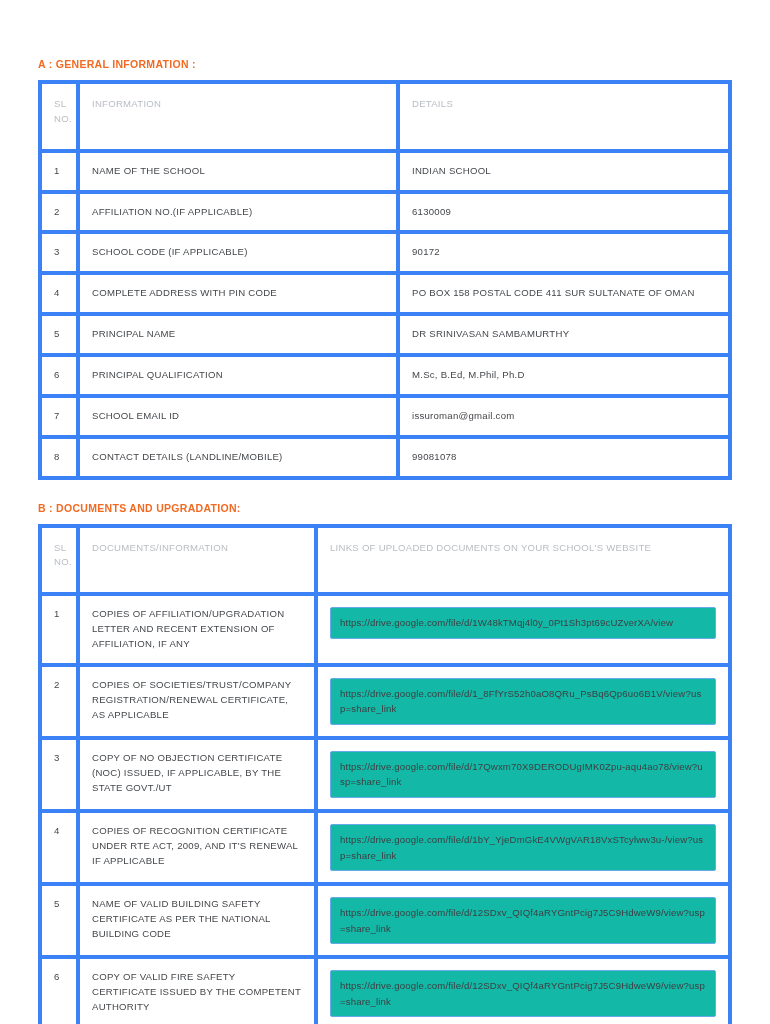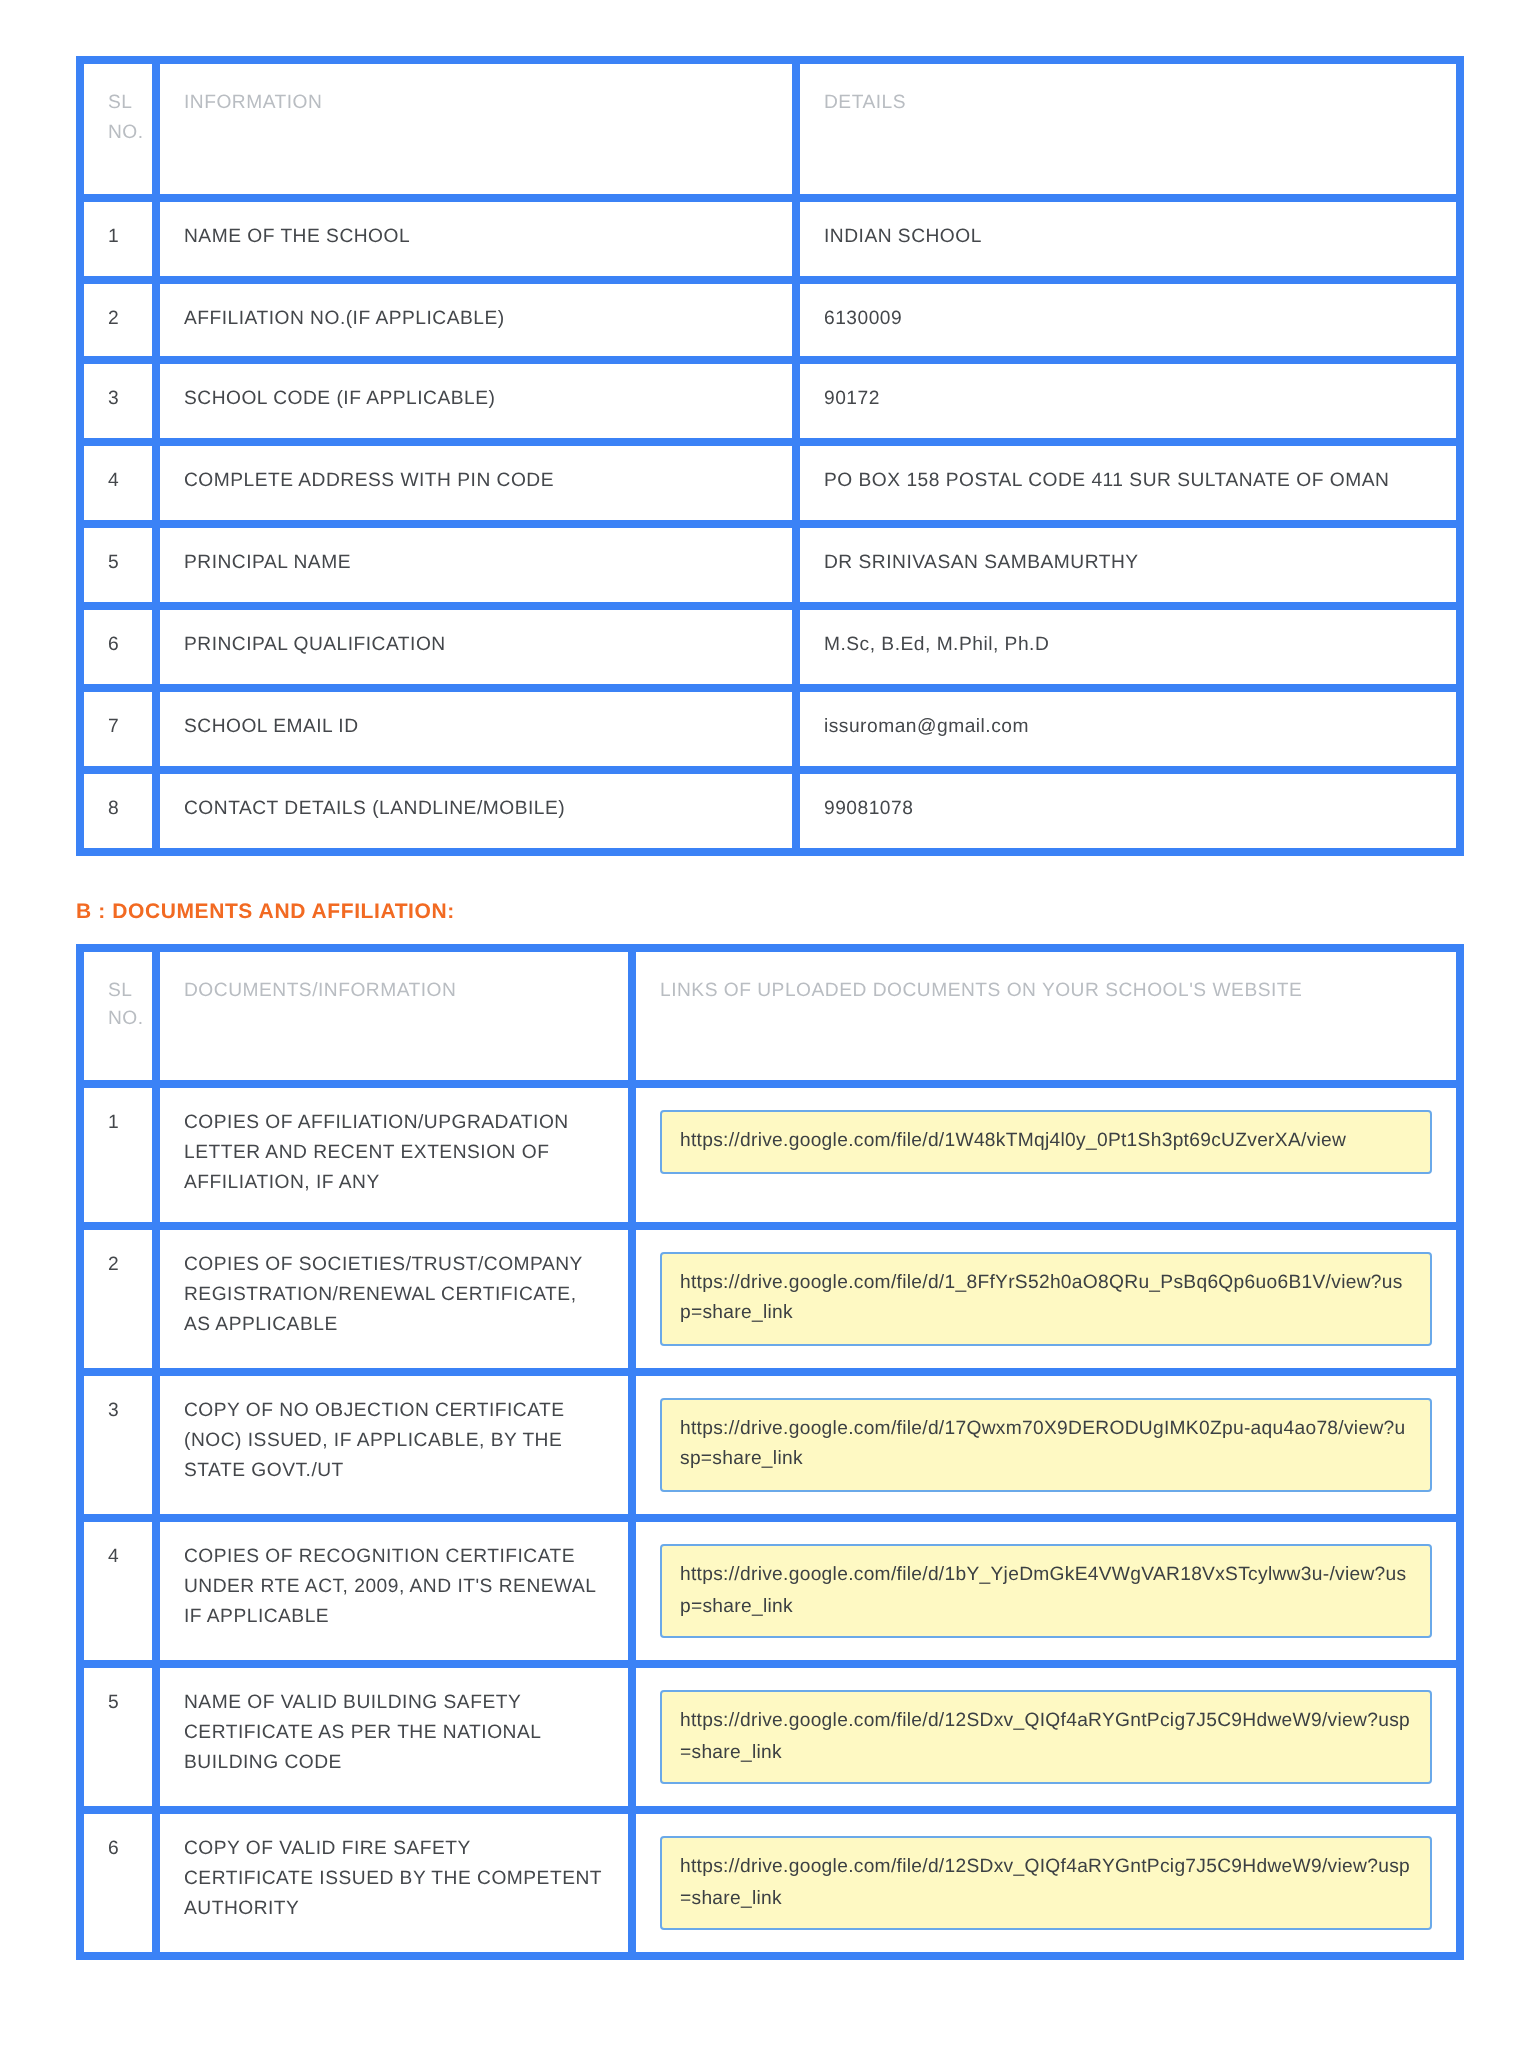--- a/index.html
+++ b/index.html
@@ -97,41 +97,42 @@
 
   
   .link-box {
     border: 1px solid #6aa9e9;
     border-radius: 2px;
     padding: 7px 9px 7px 9px;
     font-size: 9.6px;
     line-height: 1.62;
     color: #3c4043;
     word-break: break-all;
-    background: #fef9c3;
+    background: #14b8a6;
     letter-spacing: 0.15px;
   }
   td.link-cell {
     padding: 9px 10px 9px 10px;
     vertical-align: top;
   }
   td.desc-cell {
     padding-top: 13px;
   }
   td.sl-cell {
     padding-top: 13px;
   }
 </style>
 </head>
 <body>
 
 <div class="page">
 
 
 
+  <div class="section-heading">A : GENERAL INFORMATION :</div>
 
   <table class="disclosure table-a">
     <colgroup>
       <col class="col-sl">
       <col class="col-info-a">
       <col class="col-detail-a">
     </colgroup>
     <thead>
       <tr>
         <th class="hdr-sl">SL NO.</th>
@@ -176,21 +177,21 @@
         <td>issuroman@gmail.com</td>
       </tr>
       <tr>
         <td>8</td>
         <td>CONTACT DETAILS (LANDLINE/MOBILE)</td>
         <td>99081078</td>
       </tr>
     </tbody>
   </table>
 
-  <div class="section-heading second">B : DOCUMENTS AND AFFILIATION:</div>
+  <div class="section-heading second">B : DOCUMENTS AND UPGRADATION:</div>
 
   <table class="disclosure table-b">
     <colgroup>
       <col class="col-sl">
       <col class="col-info-b">
       <col class="col-links-b">
     </colgroup>
     <thead>
       <tr>
         <th class="hdr-sl">SL NO.</th>

